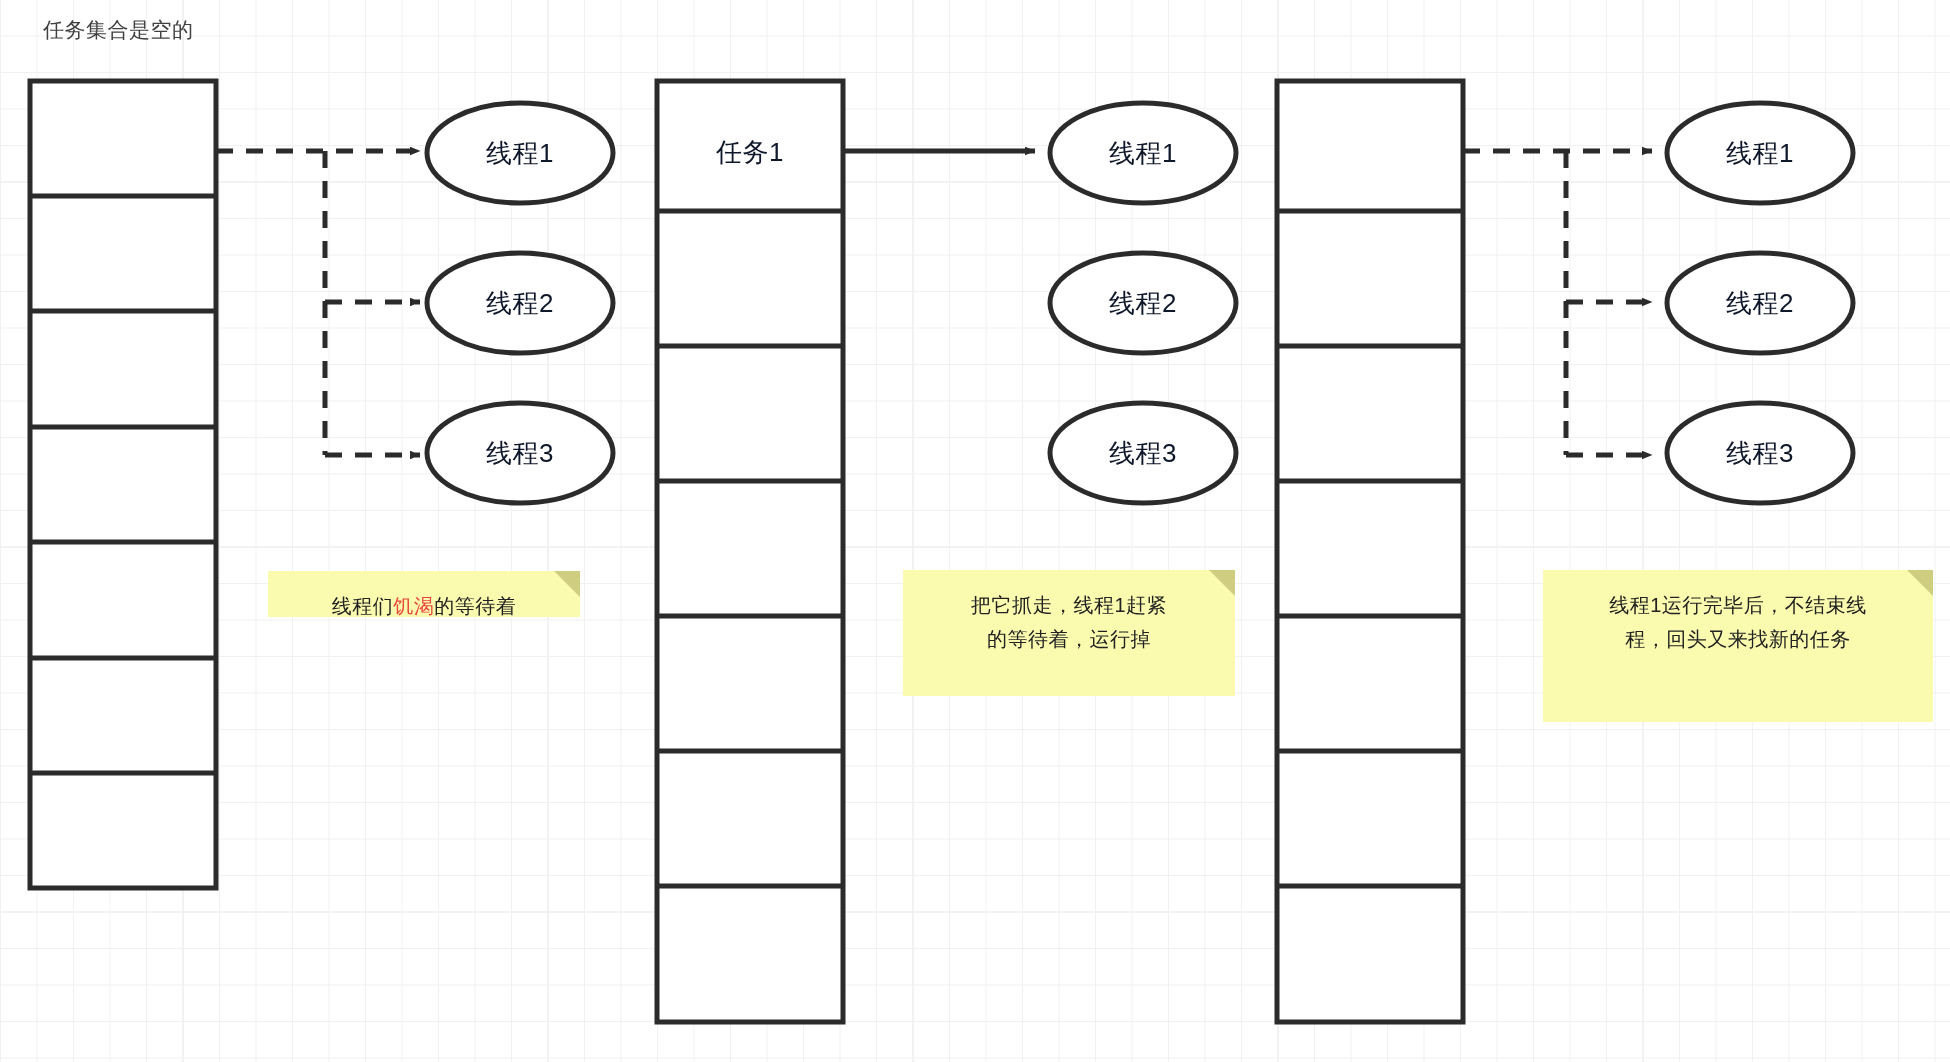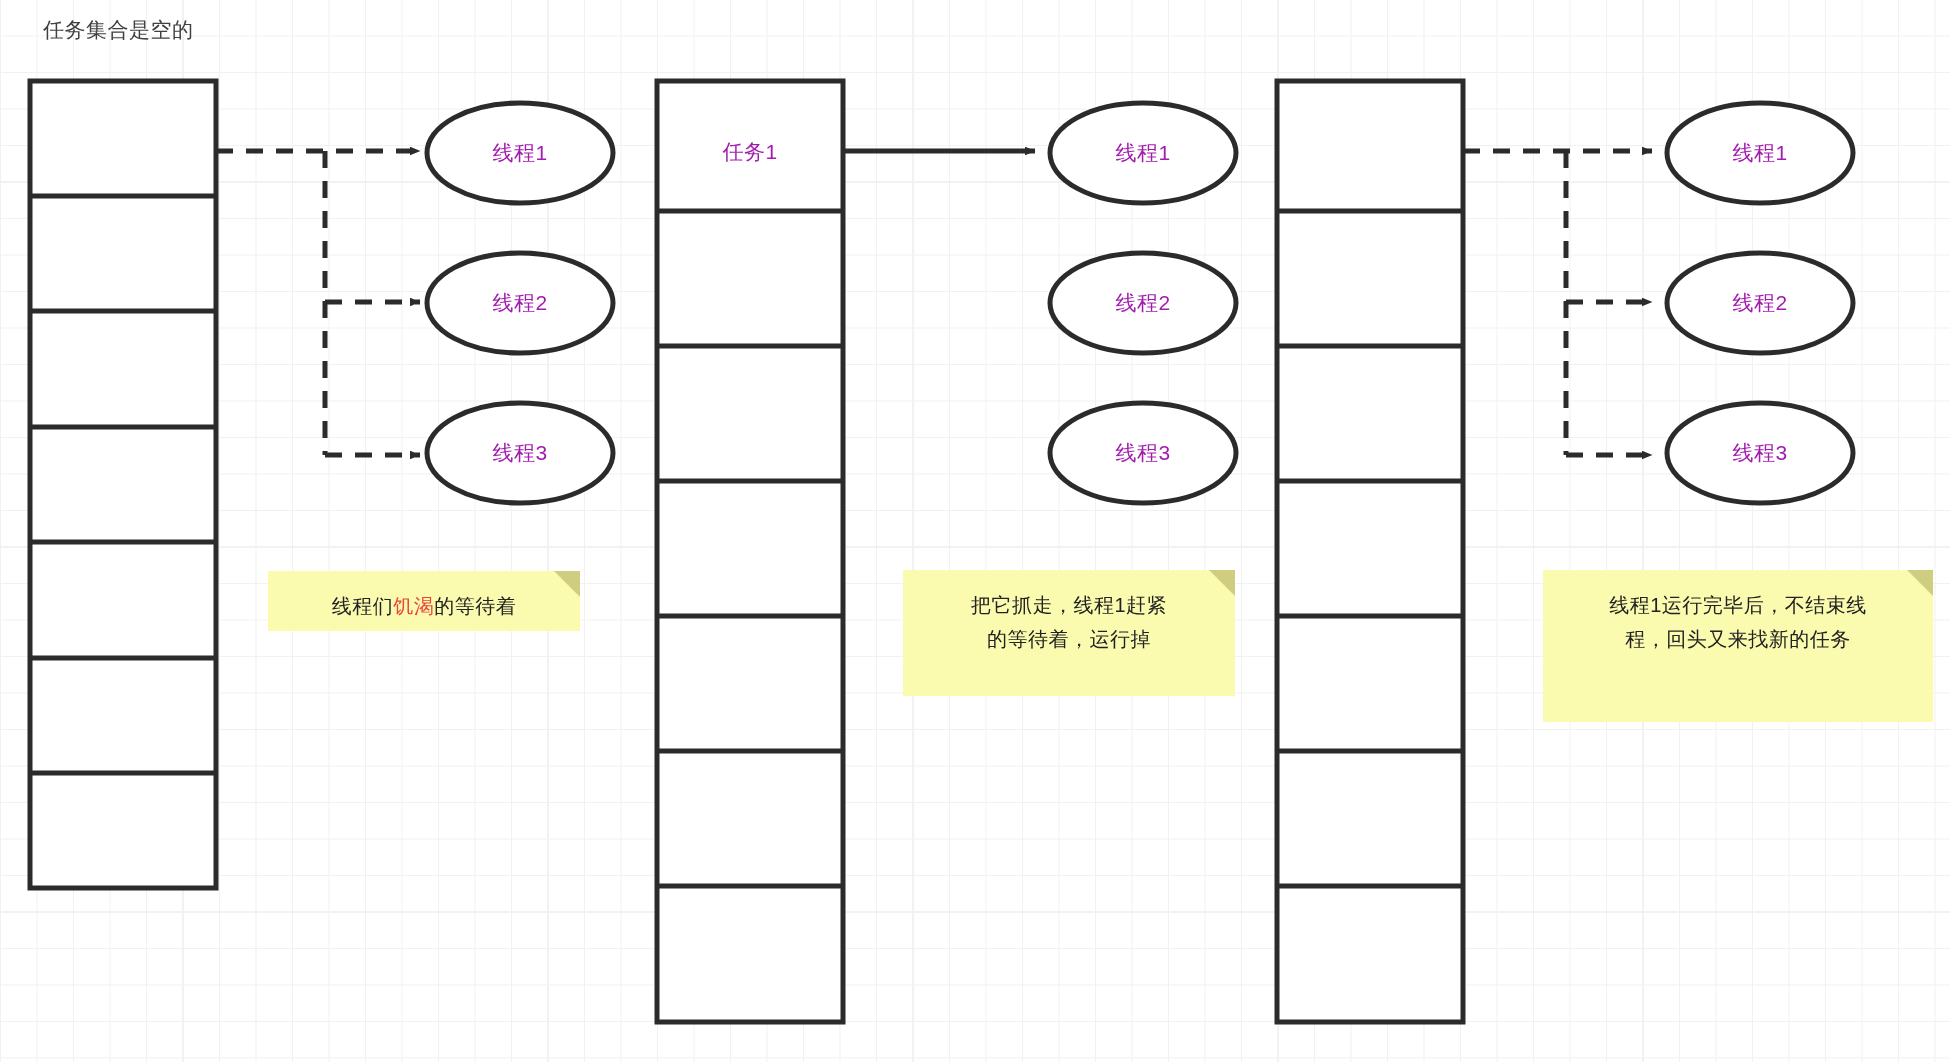--- a/index.html
+++ b/index.html
@@ -52,22 +52,22 @@
     left: 43px;
     top: 16px;
     font-size: 21px;
     color: #404040;
     letter-spacing: 0.5px;
     white-space: nowrap;
   }
   
   .node-label {
     position: absolute;
-    font-size: 21px;
-    color: #a21caf;
+    font-size: 26px;
+    color: #0f172a;
     text-align: center;
     white-space: nowrap;
     transform: translate(-50%, -50%);
     letter-spacing: 0.5px;
   }
   
   .sticky-note {
     position: absolute;
     background: #fbfbb0;
     color: #222222;
@@ -191,21 +191,21 @@
   <div class="node-label" style="left:750px; top:152px;">任务1</div>
 
   <div class="node-label" style="left:1143px; top:153px;">线程1</div>
   <div class="node-label" style="left:1143px; top:303px;">线程2</div>
   <div class="node-label" style="left:1143px; top:453px;">线程3</div>
 
   <div class="node-label" style="left:1760px; top:153px;">线程1</div>
   <div class="node-label" style="left:1760px; top:303px;">线程2</div>
   <div class="node-label" style="left:1760px; top:453px;">线程3</div>
 
-  <div class="sticky-note" style="left:268px; top:571px; width:312px; height:60px;">
+  <div class="sticky-note" style="left:268px; top:571px; width:312px; height:46px;">
     <span class="fold"></span>
     <span class="note-text"><span>线程们</span><span class="hot">饥渴</span><span>的等待着</span></span>
   </div>
 
   <div class="sticky-note" style="left:903px; top:570px; width:332px; height:126px;">
     <span class="fold"></span>
     <span class="note-text"><span>把它抓走，线程1赶紧</span><br><span>的等待着，运行掉</span></span>
   </div>
 
   <div class="sticky-note" style="left:1543px; top:570px; width:390px; height:152px;">

